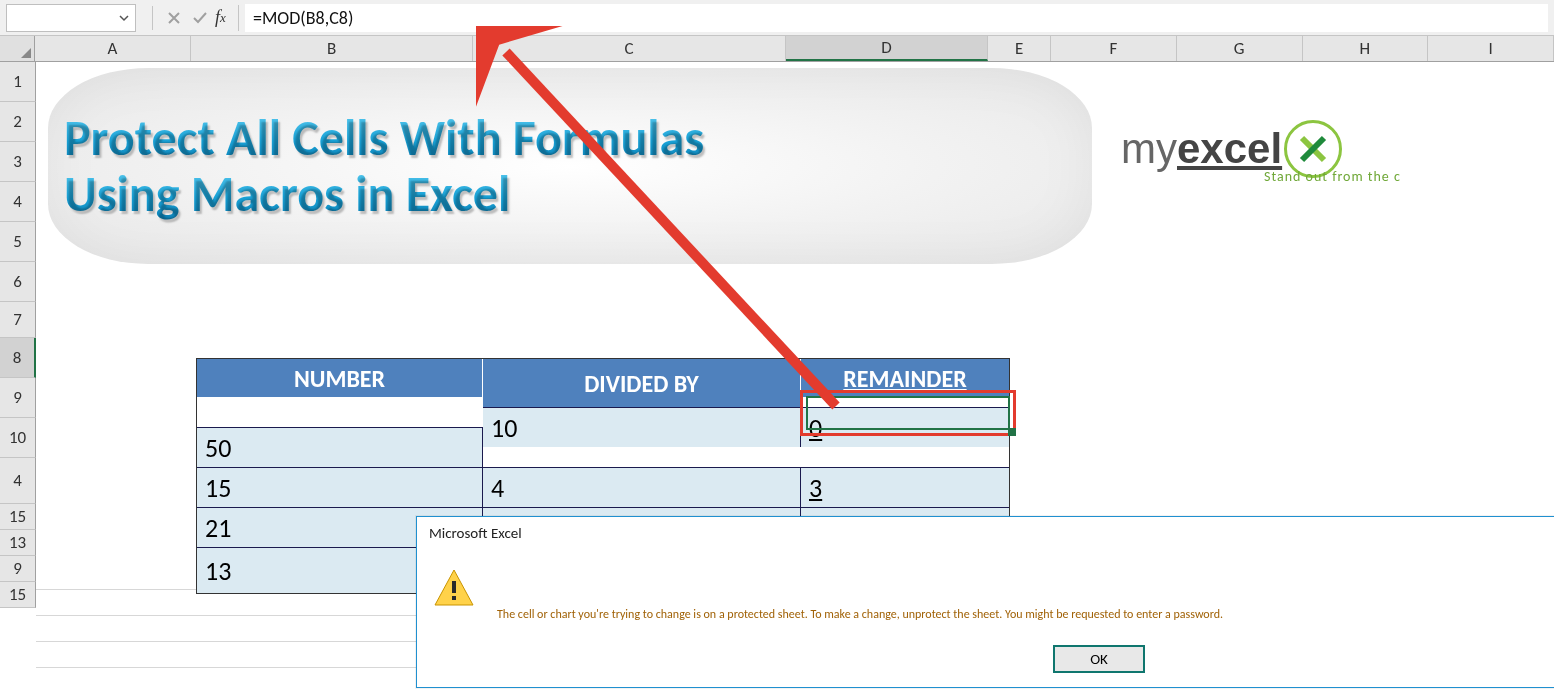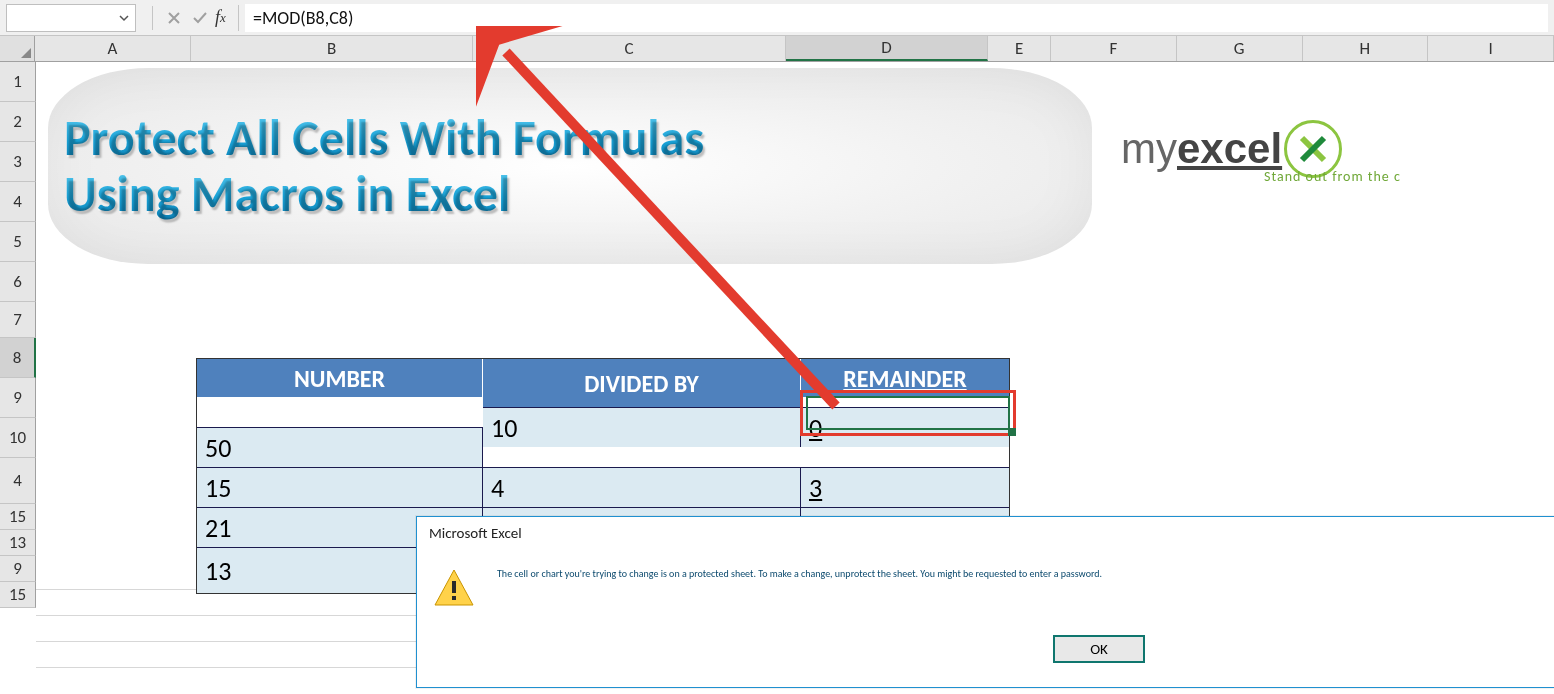--- a/index.html
+++ b/index.html
@@ -111,21 +111,21 @@
 
 .dialog {
   position:absolute; left:380px; top:454px; width:1366px; height:172px;
   background:#fff; border:1px solid #2090d0; box-shadow:0 0 0 1px rgba(0,0,0,0.05);
 }
 .dialog-titlebar { height:32px; display:flex; align-items:center; justify-content:space-between;
   padding:0 4px 0 12px; font-size:15px; color:#222;}
 .dialog-close { width:42px; height:28px; display:flex; align-items:center; justify-content:center; }
 .dialog-body { display:flex; align-items:flex-start; padding:18px 20px 0 16px; gap:22px;}
 .warn-icon svg{width:42px; height:42px;}
-.dialog-msg { font-size:10px; color:#0c4a6e; line-height:1.3;}
+.dialog-msg { font-size:12px; color:#a16207; line-height:1.3;margin-top:40px;}
 .dialog-btns { display:flex; justify-content:center; padding-top:22px;}
 .ok-btn { width:92px; height:28px; background:#e8e8e8; border:2px solid #0f766e;
   font-size:15px; display:flex; align-items:center; justify-content:center;}
 
 .light-rows { position:absolute; left:0; top:502px; right:0;}
 .light-row { height:26px; border-bottom:1px solid #d7d7d7;}
 </style>
 </head>
 <body>
 

